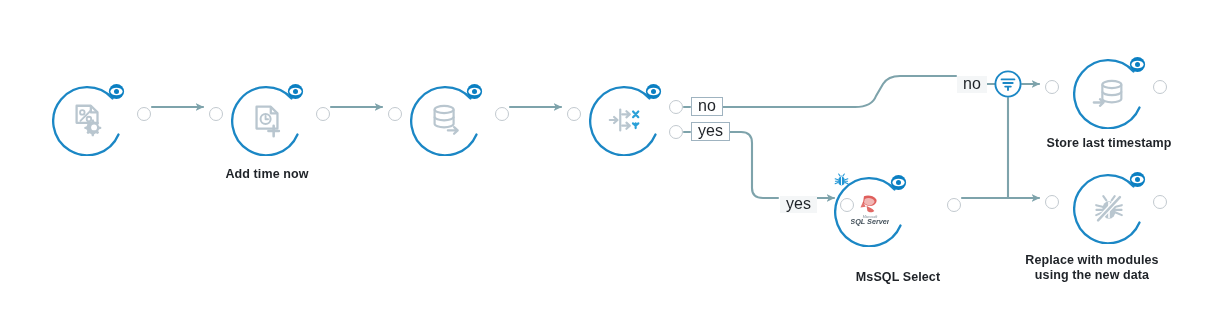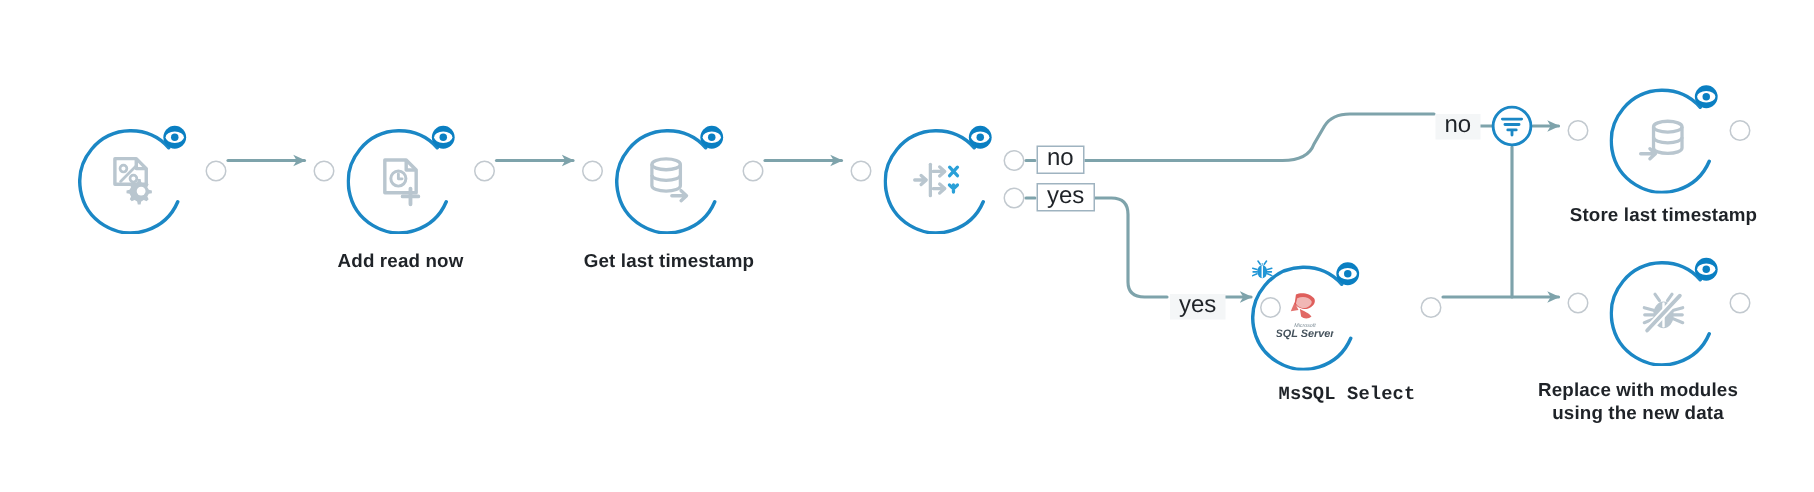--- a/index.html
+++ b/index.html
@@ -157,39 +157,38 @@
       <circle cx="18.5" cy="19" r="5.3" fill="none" stroke="#b9c6cf" stroke-width="2.1"></circle>
       <path d="M18.5 15.8 v3.4 h2.6" fill="none" stroke="#b9c6cf" stroke-width="2" stroke-linecap="round" stroke-linejoin="round"></path>
       <path d="M27 26 v11 M21.5 31.5 h11" stroke="#b9c6cf" stroke-width="2.7" stroke-linecap="round"></path>
     </svg>
     <svg class="badge" viewBox="0 0 17 17">
       <circle cx="8.5" cy="8.5" r="7.6" fill="#0a7fc2"></circle>
       <ellipse cx="8.5" cy="8.5" rx="6.1" ry="3.8" fill="#ffffff"></ellipse>
       <circle cx="8.5" cy="8.5" r="2.5" fill="#0a7fc2"></circle>
     </svg>
   </div>
-  <div class="caption" style="left:179px; top:167px; width:176px;">Add read now</div>
+  <div class="caption" style="left:179px; top:167px; width:176px;">Add time now</div>
 
   <div class="node" style="left:410px; top:84px;">
     <svg class="ring" viewBox="0 0 72 72">
       <path d="M 60.5 14.5 A 34 34 0 1 0 66.5 50.5" fill="none" stroke="#1b87c5" stroke-width="2.3" stroke-linecap="round"></path>
     </svg>
     <svg class="glyph" viewBox="0 0 40 40">
       <ellipse cx="18" cy="9" rx="10" ry="3.8" fill="none" stroke="#b9c6cf" stroke-width="2.3"></ellipse>
       <path d="M8 9 v7.5 a10 3.8 0 0 0 20 0 V9" fill="none" stroke="#b9c6cf" stroke-width="2.3"></path>
       <path d="M8 16.5 v7.5 a10 3.8 0 0 0 20 0 v-7.5" fill="none" stroke="#b9c6cf" stroke-width="2.3"></path>
       <path d="M22 31 h10 M28.5 27.5 l3.8 3.5 l-3.8 3.5" fill="none" stroke="#b9c6cf" stroke-width="2.4" stroke-linecap="round" stroke-linejoin="round"></path>
     </svg>
     <svg class="badge" viewBox="0 0 17 17">
       <circle cx="8.5" cy="8.5" r="7.6" fill="#0a7fc2"></circle>
       <ellipse cx="8.5" cy="8.5" rx="6.1" ry="3.8" fill="#ffffff"></ellipse>
       <circle cx="8.5" cy="8.5" r="2.5" fill="#0a7fc2"></circle>
     </svg>
   </div>
-  <div class="caption" style="left:358px; top:167px; width:176px;">Get last timestamp</div>
 
   <div class="node" style="left:589px; top:84px;">
     <svg class="ring" viewBox="0 0 72 72">
       <path d="M 60.5 14.5 A 34 34 0 1 0 66.5 50.5" fill="none" stroke="#1b87c5" stroke-width="2.3" stroke-linecap="round"></path>
     </svg>
     <svg class="glyph" viewBox="0 0 40 40">
       <path d="M4 20 h7 M8.5 16.8 l3.6 3.2 l-3.6 3.2" fill="none" stroke="#b9c6cf" stroke-width="2.3" stroke-linecap="round" stroke-linejoin="round"></path>
       <path d="M15 9 v22" stroke="#b9c6cf" stroke-width="2.3" stroke-linecap="round"></path>
       <path d="M17 14 h7 M21.5 10.8 l3.6 3.2 l-3.6 3.2" fill="none" stroke="#b9c6cf" stroke-width="2.3" stroke-linecap="round" stroke-linejoin="round"></path>
       <path d="M17 26 h7 M21.5 22.8 l3.6 3.2 l-3.6 3.2" fill="none" stroke="#b9c6cf" stroke-width="2.3" stroke-linecap="round" stroke-linejoin="round"></path>
@@ -226,21 +225,21 @@
       <g fill="#2196d6" stroke="#2196d6" stroke-width="1.1" stroke-linecap="round">
         <path d="M7 3.2 L8.6 5.4 M13 3.2 L11.4 5.4"></path>
         <ellipse cx="10" cy="10.6" rx="3.5" ry="4.6" fill="#2196d6" stroke="none"></ellipse>
         <path d="M10 5.3 a2.6 2.2 0 0 1 0 0" fill="#2196d6"></path>
         <path d="M3.3 8.2 L6.3 9.1 M3.3 13.4 L6.3 12.1 M3.6 10.8 L6.4 10.8"></path>
         <path d="M16.7 8.2 L13.7 9.1 M16.7 13.4 L13.7 12.1 M16.4 10.8 L13.6 10.8"></path>
       </g>
       <path d="M10 6.6 v8" stroke="#ffffff" stroke-width="1" stroke-linecap="round"></path>
     </svg>
   </div>
-  <div class="caption" style="left:810px; top:256px; width:176px;font-family:Liberation Mono, monospace;">MsSQL Select</div>
+  <div class="caption" style="left:810px; top:270px; width:176px;">MsSQL Select</div>
 
   <div style="position:absolute; left:994px; top:70px; width:28px; height:28px;">
     <svg viewBox="0 0 28 28" style="width:28px; height:28px; display:block;">
       <circle cx="14" cy="14" r="12.6" fill="#ffffff" stroke="#1b87c5" stroke-width="1.9"></circle>
       <path d="M7.6 9.4 h12.8 M9.3 13 h9.4 M11.2 16.6 h5.6 M14 16.6 v3.4" stroke="#1b87c5" stroke-width="1.9" stroke-linecap="round"></path>
     </svg>
   </div>
 
   <div class="node" style="left:1073px; top:57px;">
     <svg class="ring" viewBox="0 0 72 72">

